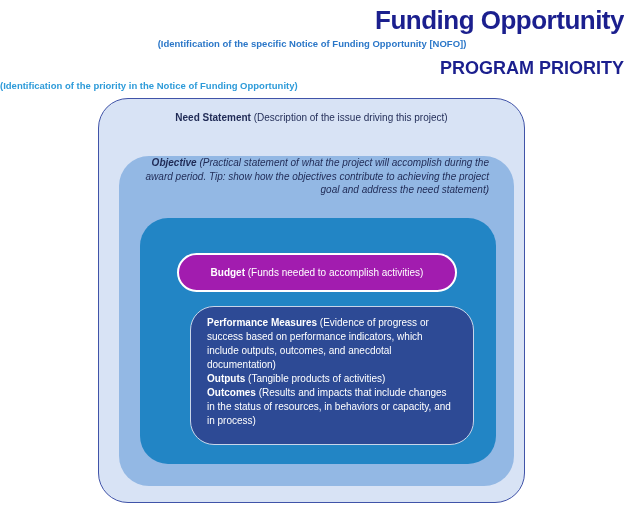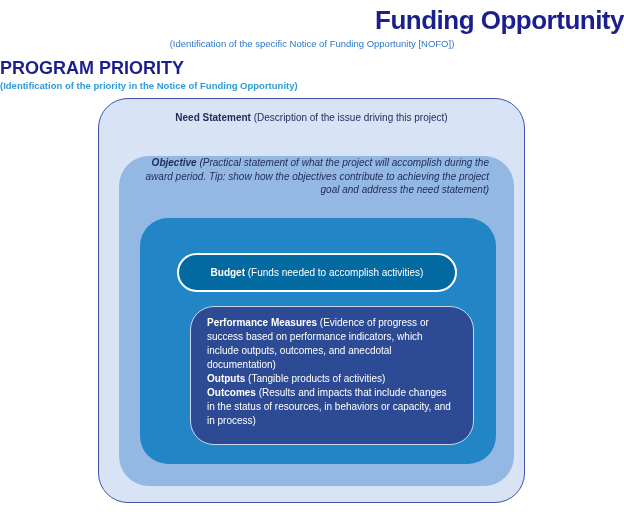--- a/index.html
+++ b/index.html
@@ -24,27 +24,27 @@
     font-size: 26px;
     font-weight: 800;
     letter-spacing: -0.5px;
     color: #1b1f8e;
   }
   .nofo-note {
     position: absolute;
     top: 38px; left: 0; right: 0;
     text-align: center;
     font-size: 9.5px;
-    font-weight: 400;
+    font-weight: 700;
     color: #2b77c8;
   }
   .priority-title {
     position: absolute;
     top: 58px; left: 0; right: 0;
-    text-align: left;
+    text-align: right;
     font-size: 18px;
     font-weight: 800;
     color: #1b1f8e;
   }
   .priority-note {
     position: absolute;
     top: 80px; left: 0; right: 0;
     font-size: 9.5px;
     font-weight: 700;
     color: #2e9bd9;
@@ -94,21 +94,21 @@
     margin-top: 12px;
     font-size: 10px;
     line-height: 13px;
     color: #ffffff;
     text-align: center;
   }
   .budget-box {
     position: absolute;
     left: 37px; top: 35px;
     width: 280px; height: 39px;
-    background: #0369a1;
+    background: #a21caf;
     border: 2px solid #ffffff;
     border-radius: 22px;
     box-sizing: border-box;
     display: flex;
     align-items: center;
     justify-content: center;
   }
   .budget-text {
     font-size: 10px;
     color: #ffffff;

